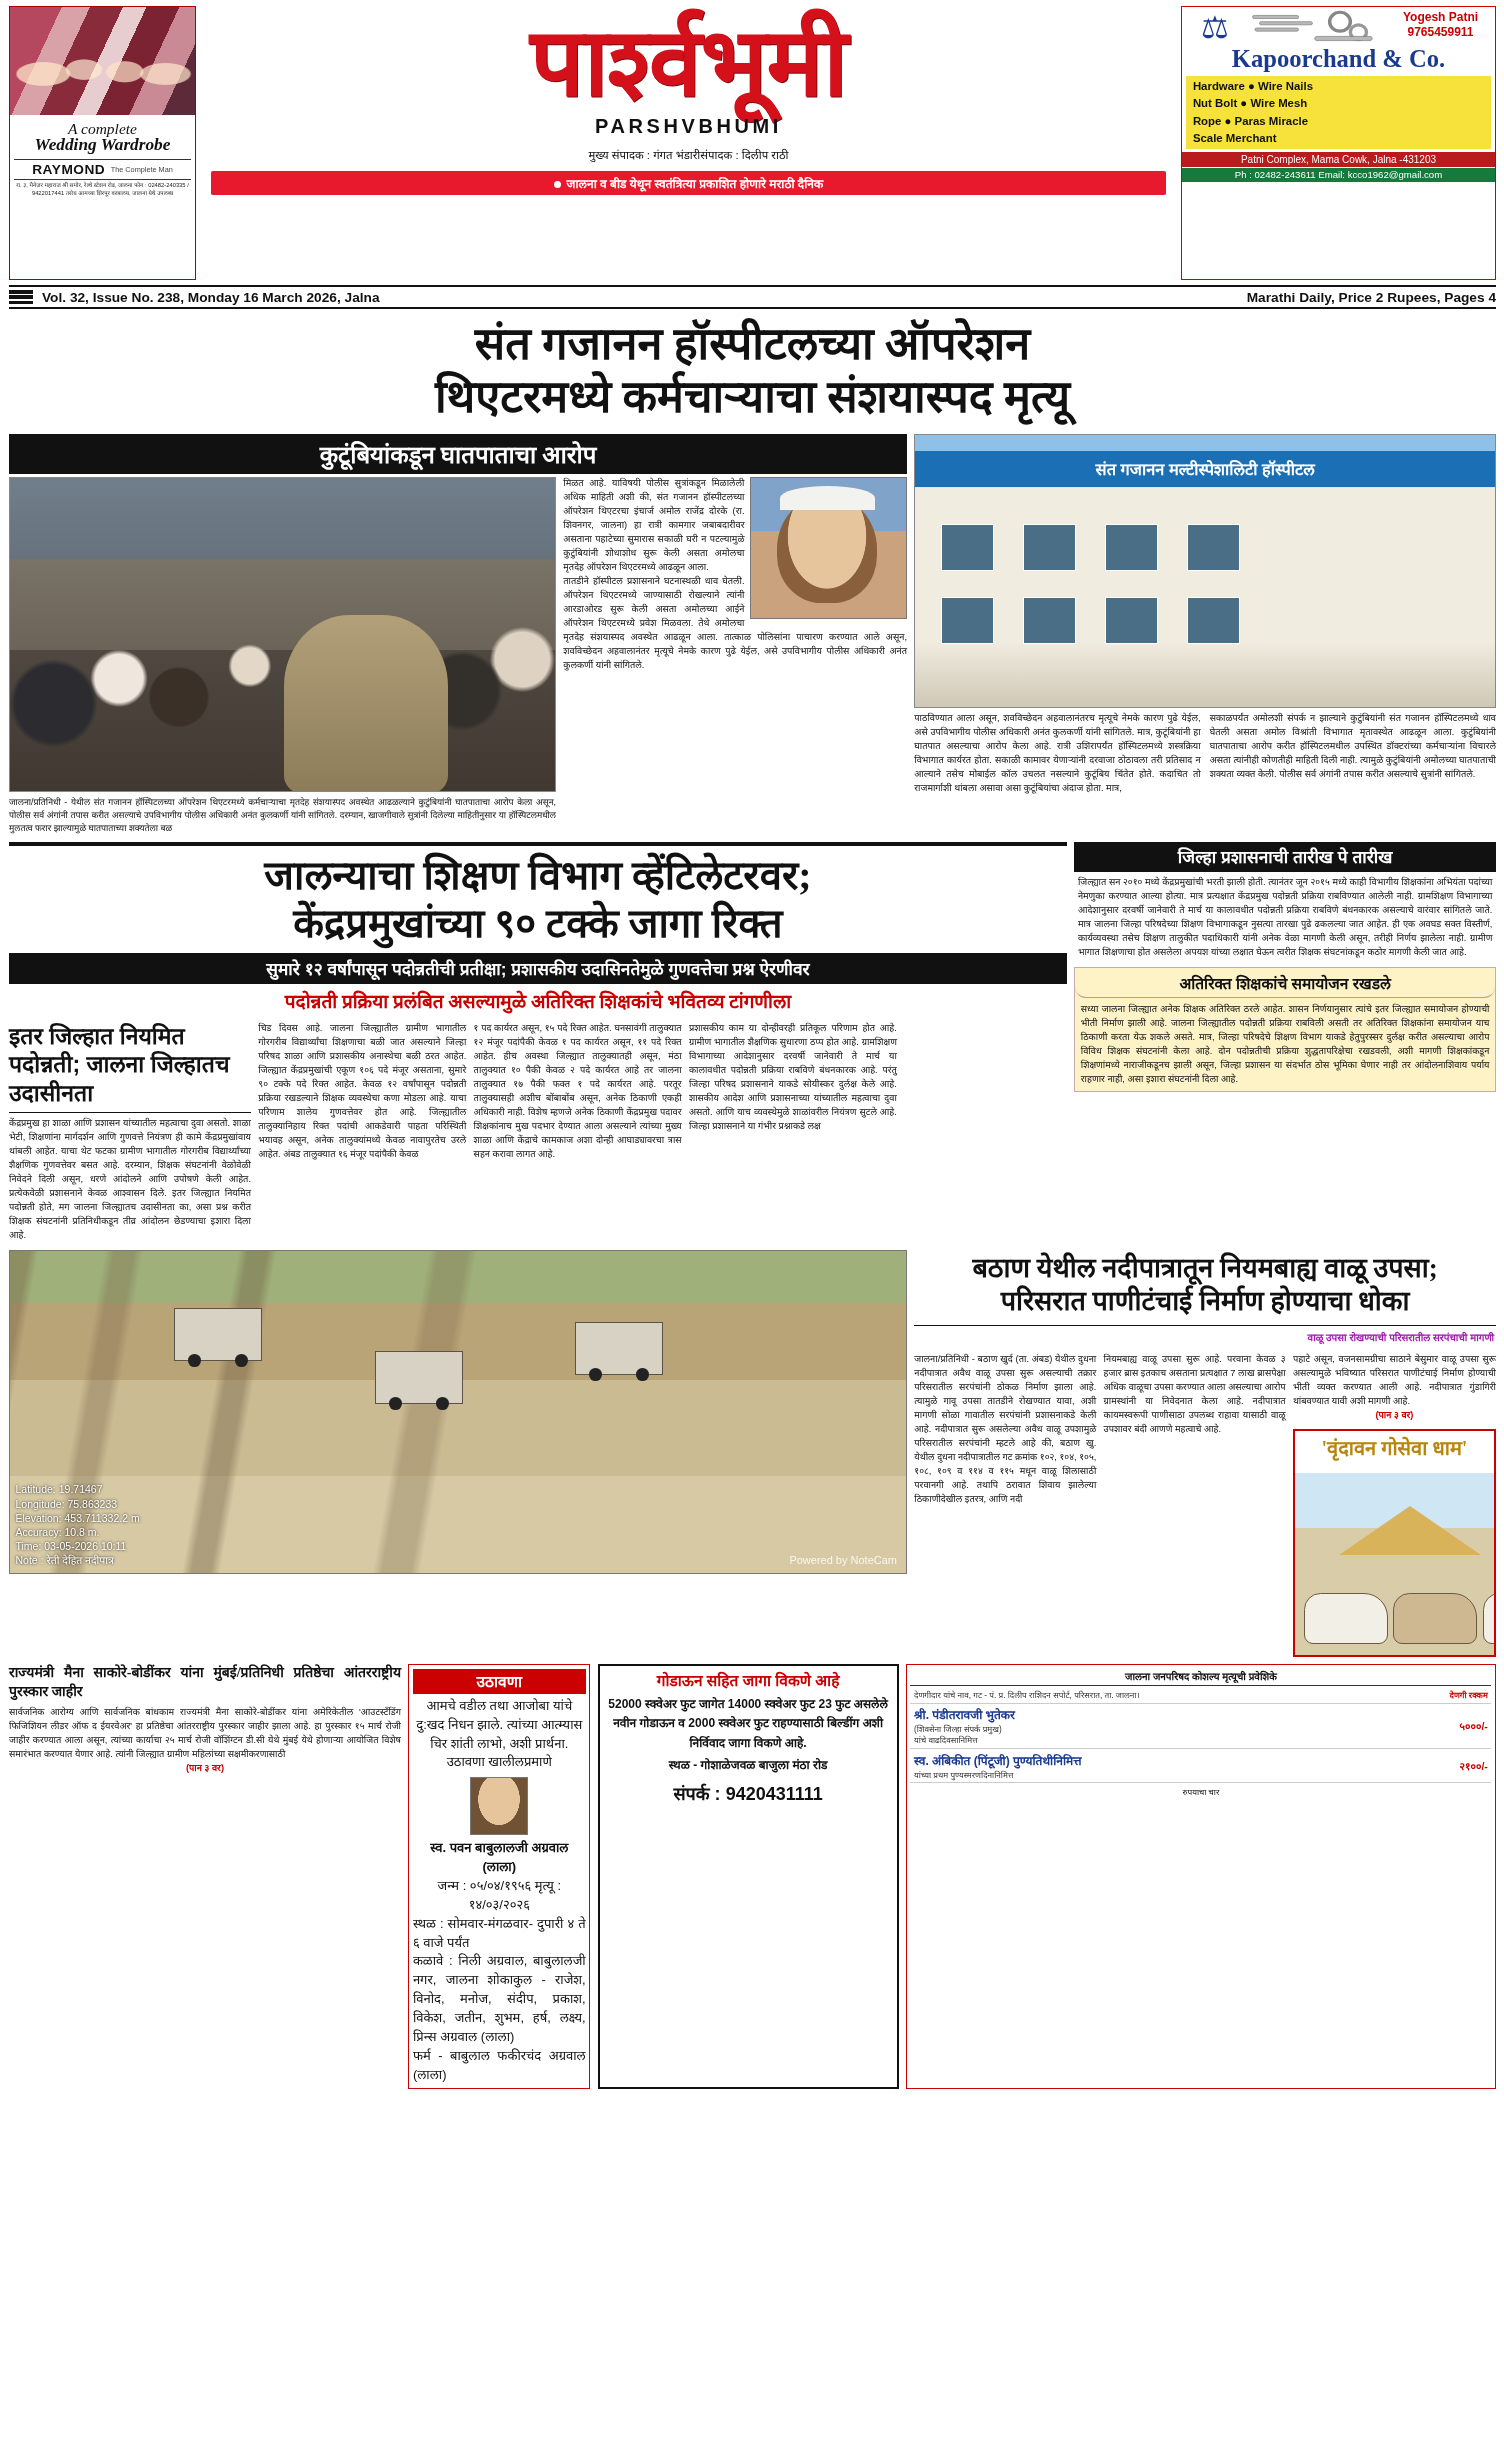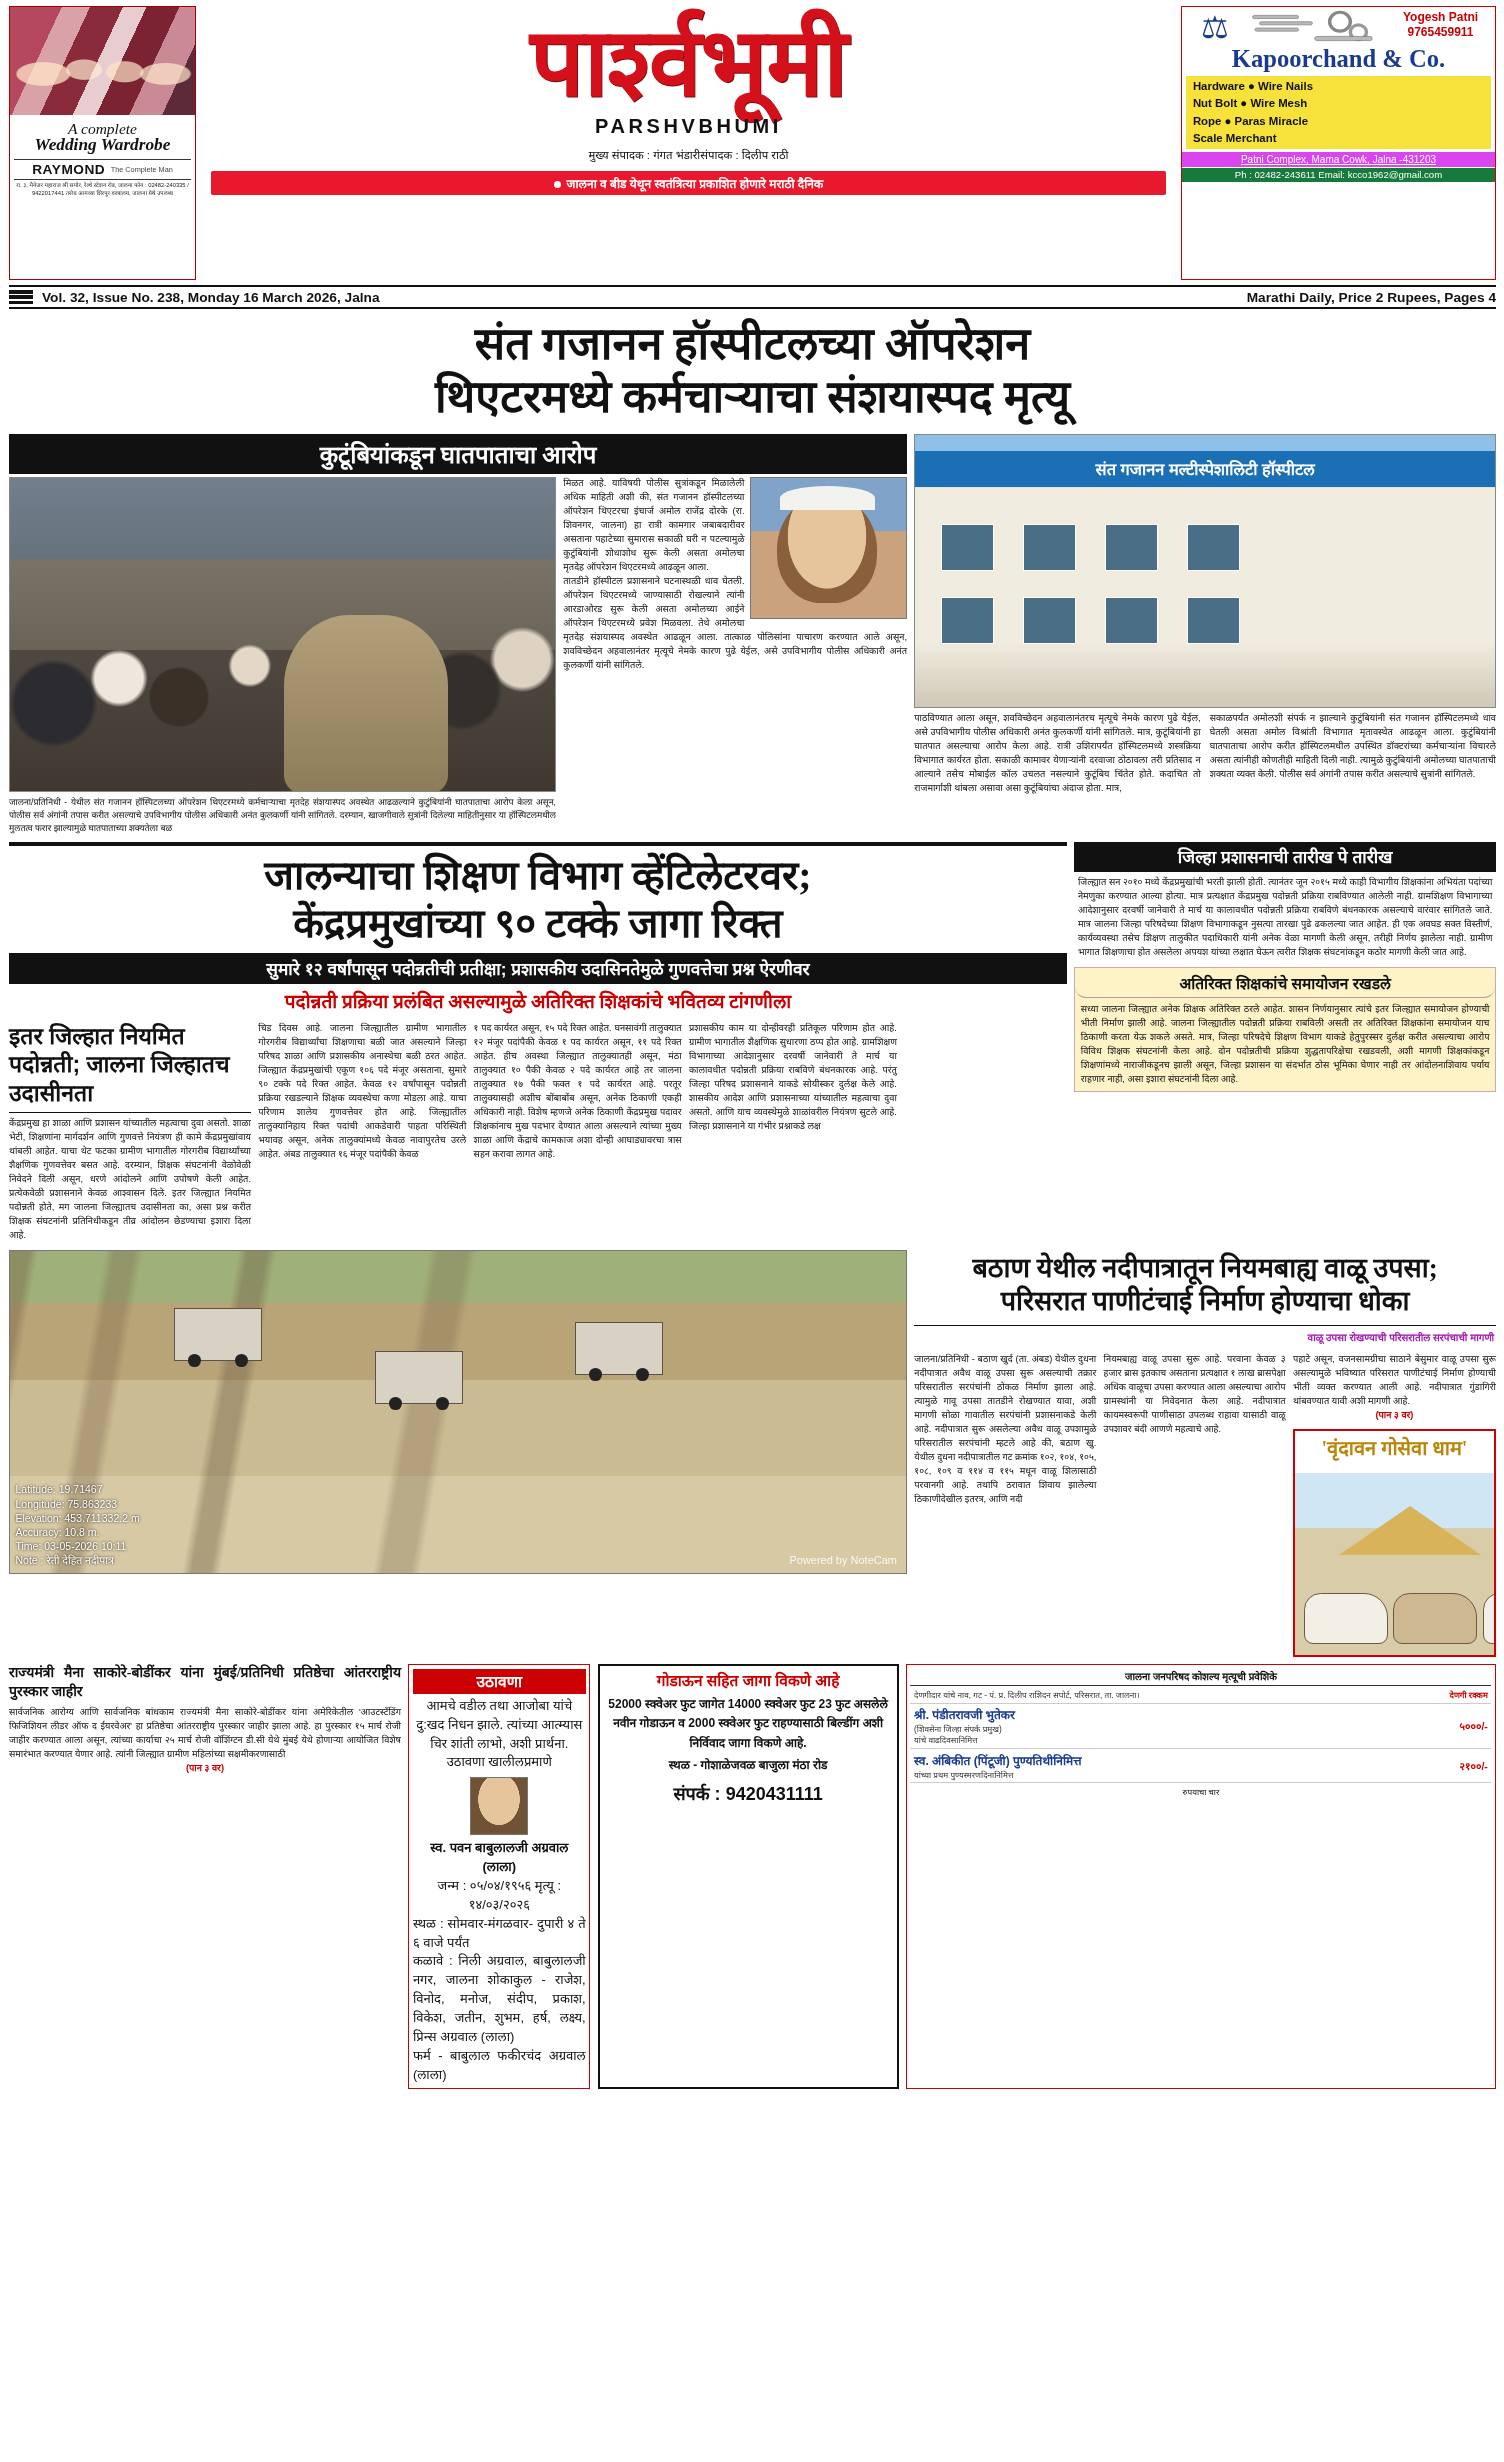--- a/index.html
+++ b/index.html
@@ -62,21 +62,21 @@
 
   .ad-right { width:315px; border:1.8px solid #c00; background:#fff; display:flex; flex-direction:column; }
   .ar-top { display:flex; background:#fff; }
   .ar-logo { width:66px; display:flex; align-items:center; justify-content:center; font-size:31px; color:#1a3a8f;}
   .ar-prod { flex:1; display:flex; align-items:center; justify-content:center; }
   .ar-prod svg { width:100%; height:42px; }
   .ar-name { width:109px; text-align:center; font-size:12px; font-weight:bold; color:#c00; line-height:1.25; padding-top:3.6px;}
   .ar-title { text-align:center; font-size:24.6px; font-weight:bold; color:#1a3a8f; font-family:"Liberation Serif", serif; margin-top:-3.6px;}
   .ar-items { background:#f6e23a; margin:2.7px 3.6px; padding:2.7px 7.3px; font-size:11.4px; font-weight:bold; color:#111; }
   .ar-items div { line-height:1.5; }
-  .ar-addr { background:#d946ef; color:#fff; font-size:10px; text-align:center; padding:1.8px 0;text-decoration:underline;}
+  .ar-addr { background:#b91c1c; color:#fff; font-size:10px; text-align:center; padding:1.8px 0;}
   .ar-phone { background:#167a3c; color:#fff; font-size:9.6px; text-align:center; padding:0.9px 0 2.7px; border-top:0.9px solid #fff;}
 
   
   .issuebar { display:flex; align-items:center; border-top:2.7px solid #111; border-bottom:2.7px solid #111; margin-top:5.5px; padding:2.7px 0; font-size:13.7px; font-weight:bold;}
   .issuebar .bars { display:flex; flex-direction:column; gap:1.8px; margin-right:9px;}
   .issuebar .bars i { display:block; width:24px; height:3.6px; background:#111;}
   .issuebar .left { flex:1; }
   .issuebar .right { text-align:right; }
 
   
@@ -401,21 +401,21 @@
       <div class="sand-head">
         <div>बठाण येथील नदीपात्रातून नियमबाह्य वाळू उपसा;</div>
         <div>परिसरात पाणीटंचाई निर्माण होण्याचा धोका</div>
       </div>
       <div class="sand-sub">वाळू उपसा रोखण्याची परिसरातील सरपंचाची मागणी</div>
       <div class="sec2-cols">
         <div style="width:182px">
           <div class="col-text">जालना/प्रतिनिधी - बठाण खुर्द (ता. अंबड) येथील दुधना नदीपात्रात अवैध वाळू उपसा सुरू असल्याची तक्रार परिसरातील सरपंचांनी ठोकळ निर्माण झाला आहे. त्यामुळे गावू उपसा तातडीने रोखण्यात यावा, अशी मागणी सोळा गावातील सरपंचांनी प्रशासनाकडे केली आहे. नदीपात्रात सुरू असलेल्या अवैध वाळू उपशामुळे परिसरातील सरपंचांनी म्हटले आहे की, बठाण खु. येथील दुधना नदीपात्रातील गट क्रमांक १०२, १०४, १०५, १०८, १०९ व ११४ व ११५ मधून वाळू शिलासाठी परवानगी आहे. तथापि ठरावात शिवाय झालेल्या ठिकाणीदेखील इतरत्र, आणि नदी</div>
         </div>
         <div style="width:182px">
-          <div class="col-text">नियमबाह्य वाळू उपसा सुरू आहे. परवाना केवळ ३ हजार ब्रास इतकाच असताना प्रत्यक्षात १ लाख ब्रासपेक्षा अधिक वाळूचा उपसा करण्यात आला असल्याचा आरोप ग्रामस्थांनी या निवेदनात केला आहे. नदीपात्रात कायमस्वरूपी पाणीसाठा उपलब्ध राहावा यासाठी वाळू उपशावर बंदी आणणे महत्वाचे आहे.</div>
+          <div class="col-text">नियमबाह्य वाळू उपसा सुरू आहे. परवाना केवळ ३ हजार ब्रास इतकाच असताना प्रत्यक्षात 7 लाख ब्रासपेक्षा अधिक वाळूचा उपसा करण्यात आला असल्याचा आरोप ग्रामस्थांनी या निवेदनात केला आहे. नदीपात्रात कायमस्वरूपी पाणीसाठा उपलब्ध राहावा यासाठी वाळू उपशावर बंदी आणणे महत्वाचे आहे.</div>
         </div>
         <div style="flex:1">
           <div class="col-text">पहाटे असून, वजनसामग्रीचा साठाने बेसुमार वाळू उपसा सुरू असल्यामुळे भविष्यात परिसरात पाणीटंचाई निर्माण होण्याची भीती व्यक्त करण्यात आली आहे. नदीपात्रात गुंडागिरी थांबवण्यात यावी अशी मागणी आहे.</div>
           <div class="col-text jump" style="text-align:center">(पान ३ वर)</div>
           <div class="gosev">
             <div class="t">'वृंदावन गोसेवा धाम'</div>
             <div class="scene">
               <div class="hut"></div>
               <div class="cow" style="left:9px;"></div>
               <div class="cow b" style="left:98px;"></div>

